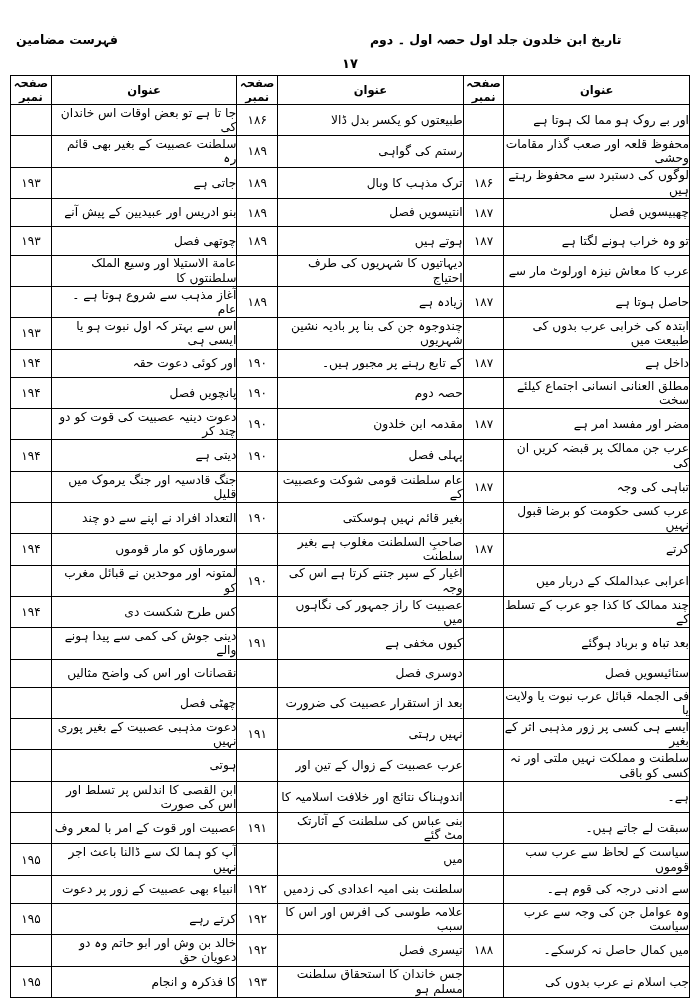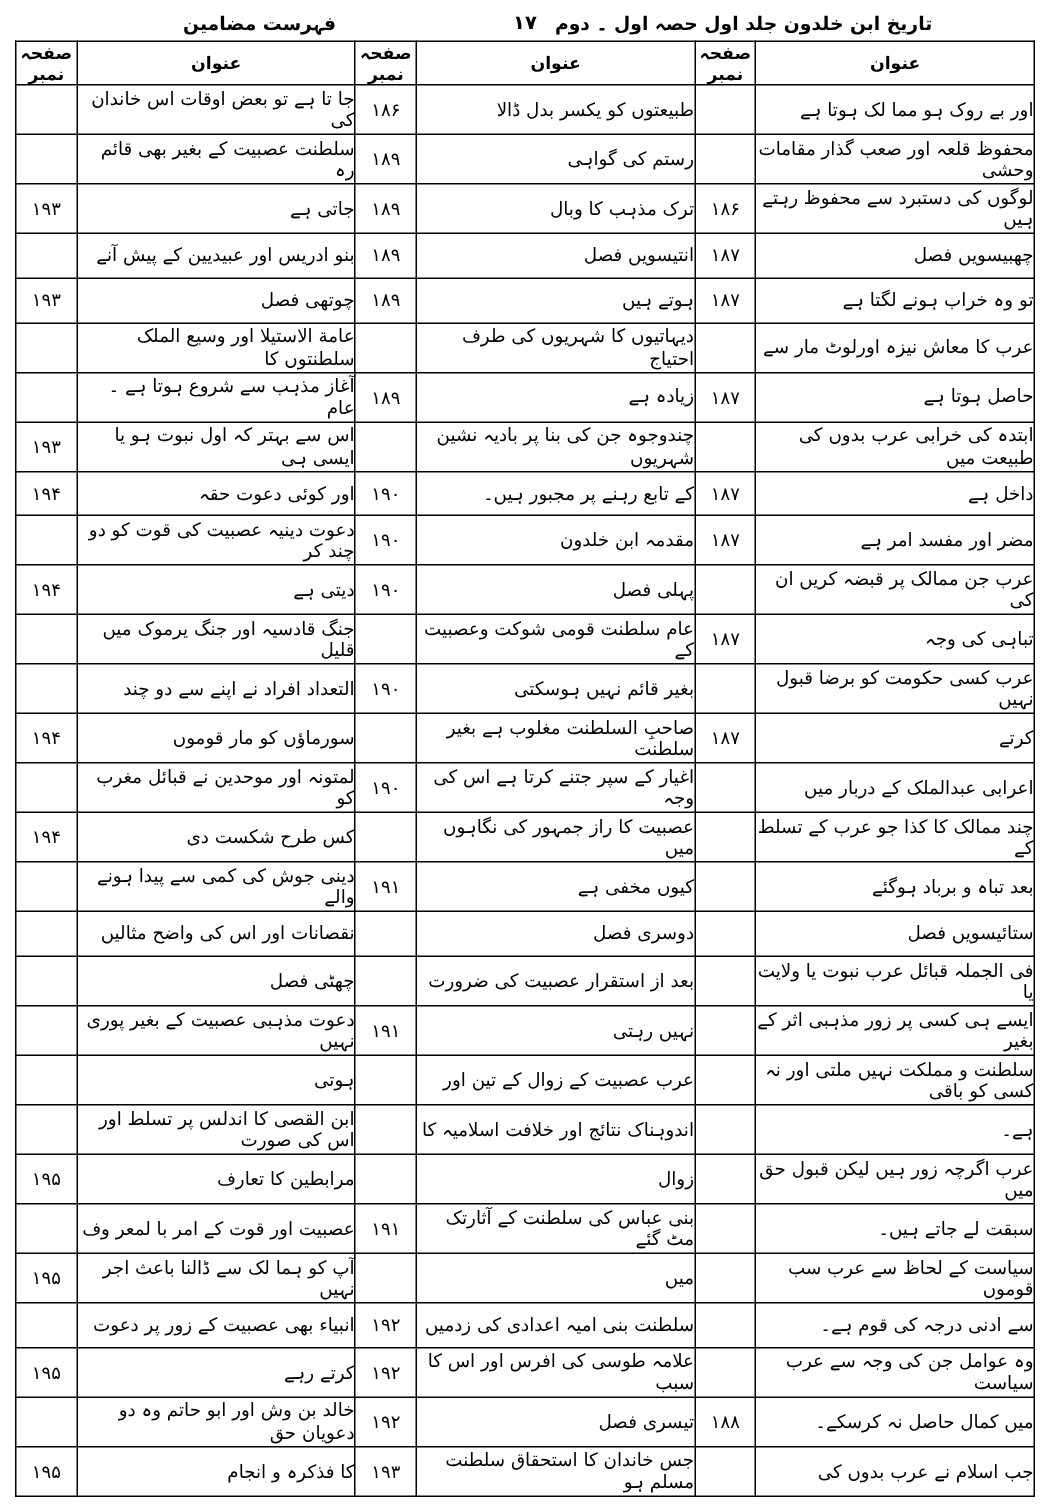--- a/index.html
+++ b/index.html
@@ -30,22 +30,22 @@
     display: flex;
     flex-direction: row;
     align-items: center;
     justify-content: space-between;
     font-size: 12.5px;
     font-weight: bold;
     padding: 0 6px 4px 6px;
     direction: rtl;
   }
   .page-header .hdr-right { text-align: left; flex: 1 1 0; }
-  .page-header .hdr-center { text-align: center; flex: 0 0 auto; padding: 0 12px; font-size: 13px; }
-  .page-header .hdr-left { text-align: center; flex: 1 1 0; }
+  .page-header .hdr-center { text-align: center; flex: 0 0 auto; padding: 0 12px; font-size: 13px; margin-top: 48px; }
+  .page-header .hdr-left { text-align: left; flex: 1 1 0; }
 
   
   .index-table {
     border: 1.6px solid #000;
     border-collapse: collapse;
     width: 100%;
     flex: 1 1 auto;
     table-layout: fixed;
     direction: rtl;
   }
@@ -187,20 +187,28 @@
       </tr>
       <tr>
         <td class="rowcell">داخل ہے</td>
         <td class="pagecell grp-sep">۱۸۷</td>
         <td class="rowcell">کے تابع رہنے پر مجبور ہیں۔</td>
         <td class="pagecell grp-sep">۱۹۰</td>
         <td class="rowcell">اور کوئی دعوت حقہ</td>
         <td class="pagecell">۱۹۴</td>
       </tr>
       <tr>
+        <td class="rowcell">مطلق العنانی انسانی اجتماع کیلئے سخت</td>
+        <td class="pagecell grp-sep"></td>
+        <td class="rowcell">حصہ دوم</td>
+        <td class="pagecell grp-sep">۱۹۰</td>
+        <td class="rowcell">پانچویں فصل</td>
+        <td class="pagecell">۱۹۴</td>
+      </tr>
+      <tr>
         <td class="rowcell">مضر اور مفسد امر ہے</td>
         <td class="pagecell grp-sep">۱۸۷</td>
         <td class="rowcell">مقدمہ ابن خلدون</td>
         <td class="pagecell grp-sep">۱۹۰</td>
         <td class="rowcell">دعوت دینیہ عصبیت کی قوت کو دو چند کر</td>
         <td class="pagecell"></td>
       </tr>
       <tr>
         <td class="rowcell">عرب جن ممالک پر قبضہ کریں ان کی</td>
         <td class="pagecell grp-sep"></td>
@@ -289,28 +297,20 @@
         <td class="rowcell">ہوتی</td>
         <td class="pagecell"></td>
       </tr>
       <tr>
         <td class="rowcell">ہے۔</td>
         <td class="pagecell grp-sep"></td>
         <td class="rowcell">اندوہناک نتائج اور خلافت اسلامیہ کا</td>
         <td class="pagecell grp-sep"></td>
         <td class="rowcell">ابن القصی کا اندلس پر تسلط اور اس کی صورت</td>
         <td class="pagecell"></td>
-      </tr>
-      <tr>
-        <td class="rowcell">عرب اگرچہ زور ہیں لیکن قبول حق میں</td>
-        <td class="pagecell grp-sep"></td>
-        <td class="rowcell">زوال</td>
-        <td class="pagecell grp-sep"></td>
-        <td class="rowcell">مرابطین کا تعارف</td>
-        <td class="pagecell">۱۹۵</td>
       </tr>
       <tr>
         <td class="rowcell">سبقت لے جاتے ہیں۔</td>
         <td class="pagecell grp-sep"></td>
         <td class="rowcell">بنی عباس کی سلطنت کے آثارتک مٹ گئے</td>
         <td class="pagecell grp-sep">۱۹۱</td>
         <td class="rowcell">عصبیت اور قوت کے امر با لمعر وف</td>
         <td class="pagecell"></td>
       </tr>
       <tr>

